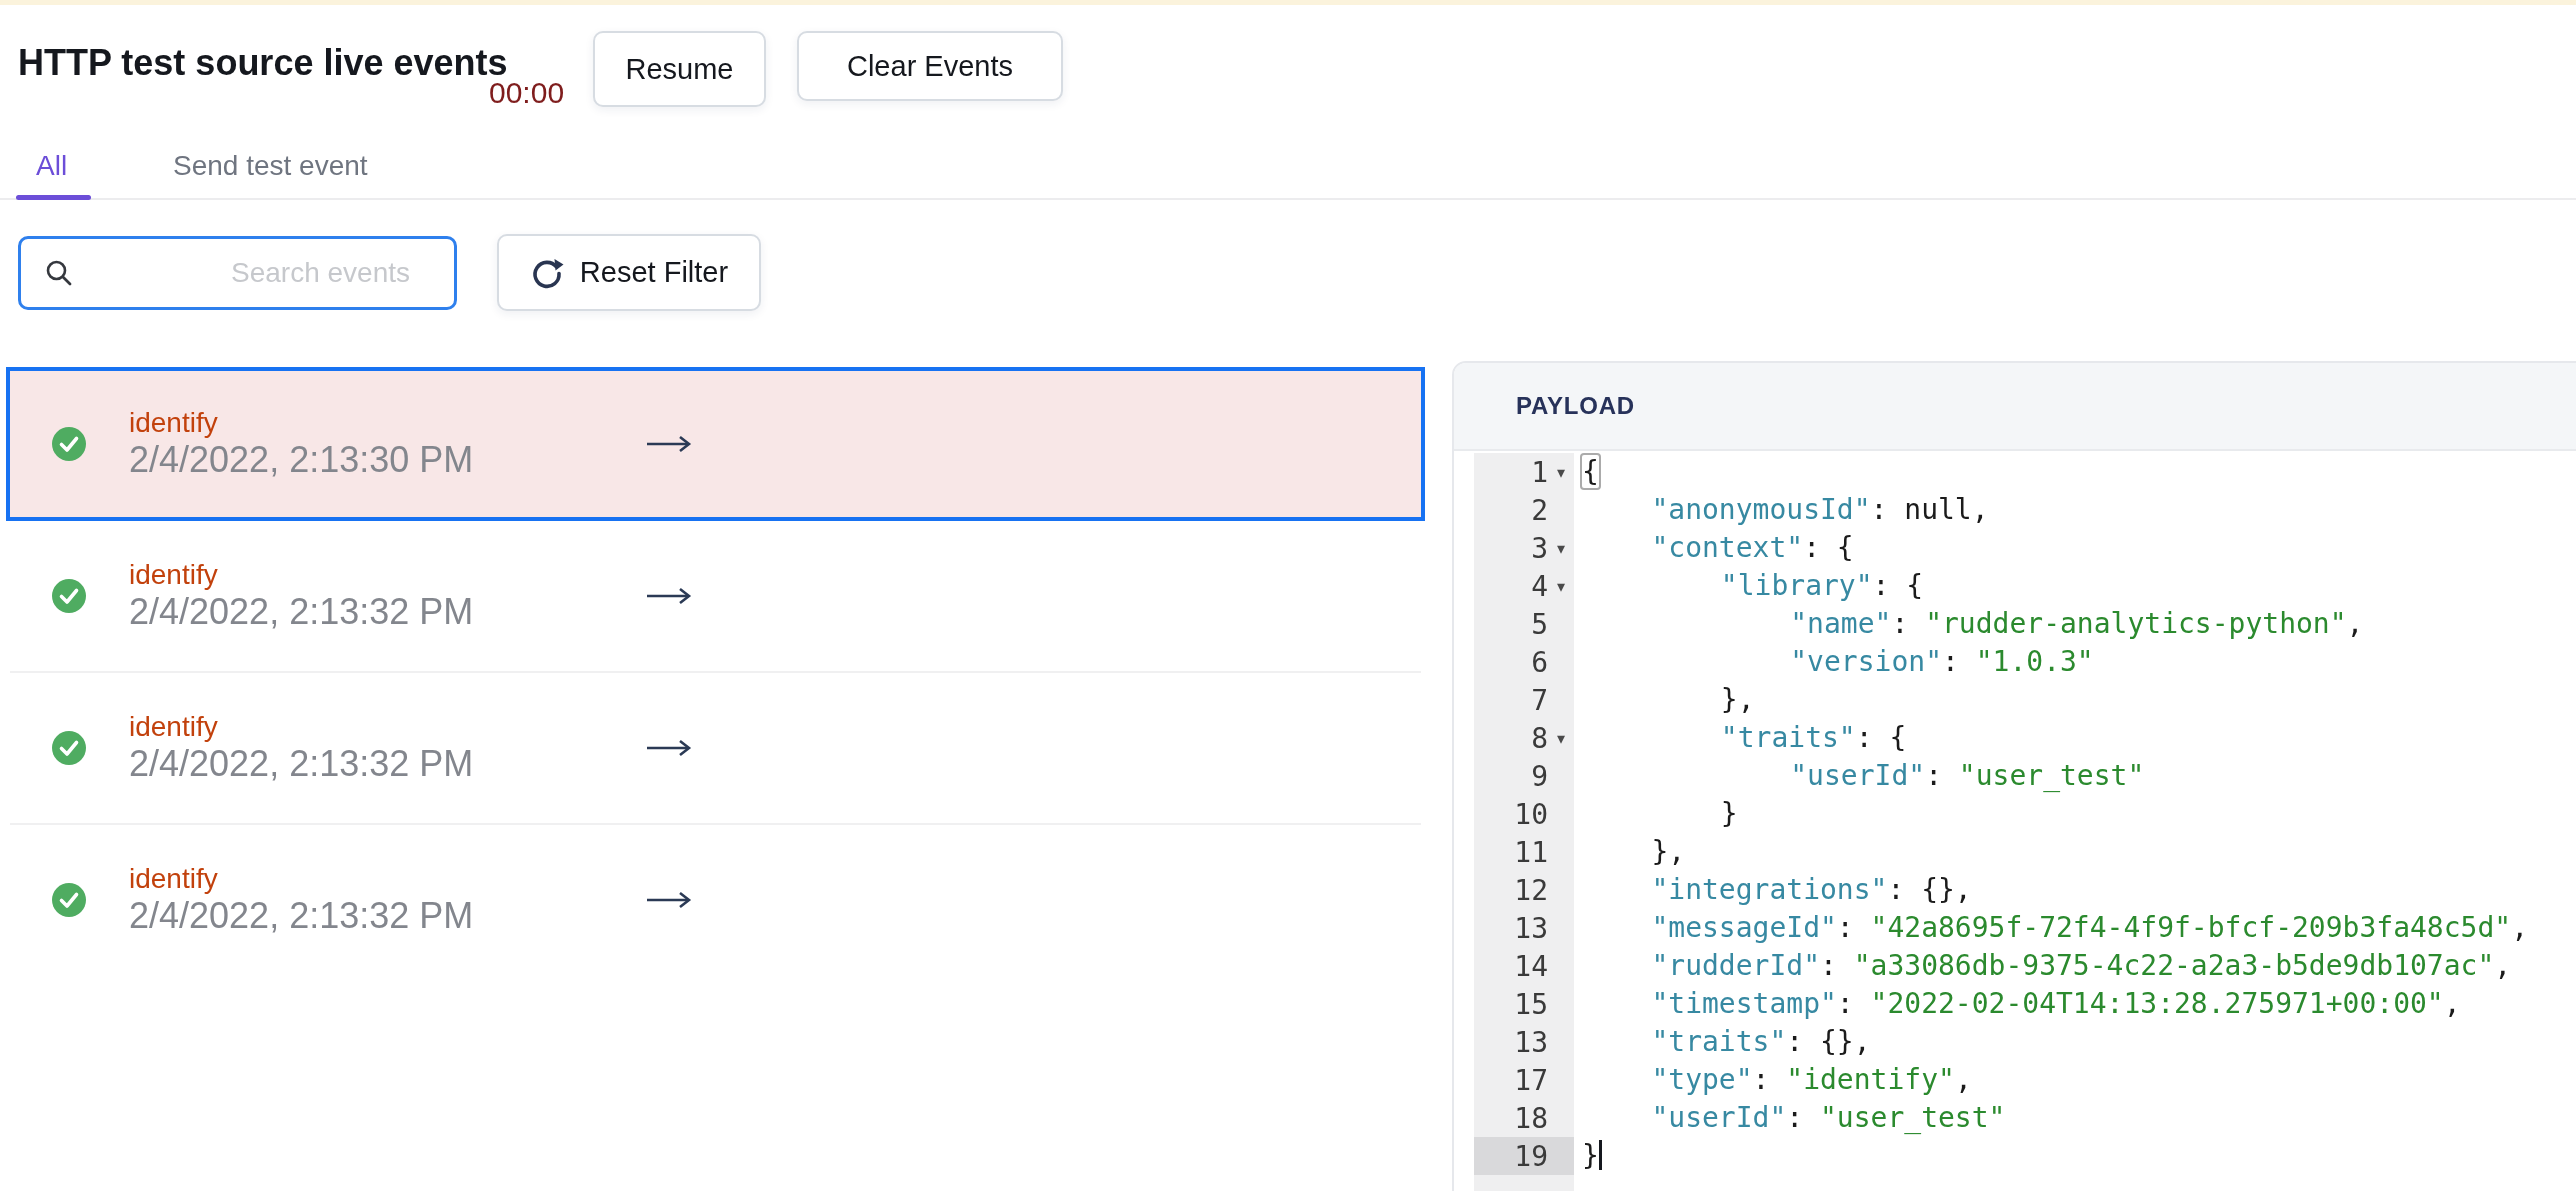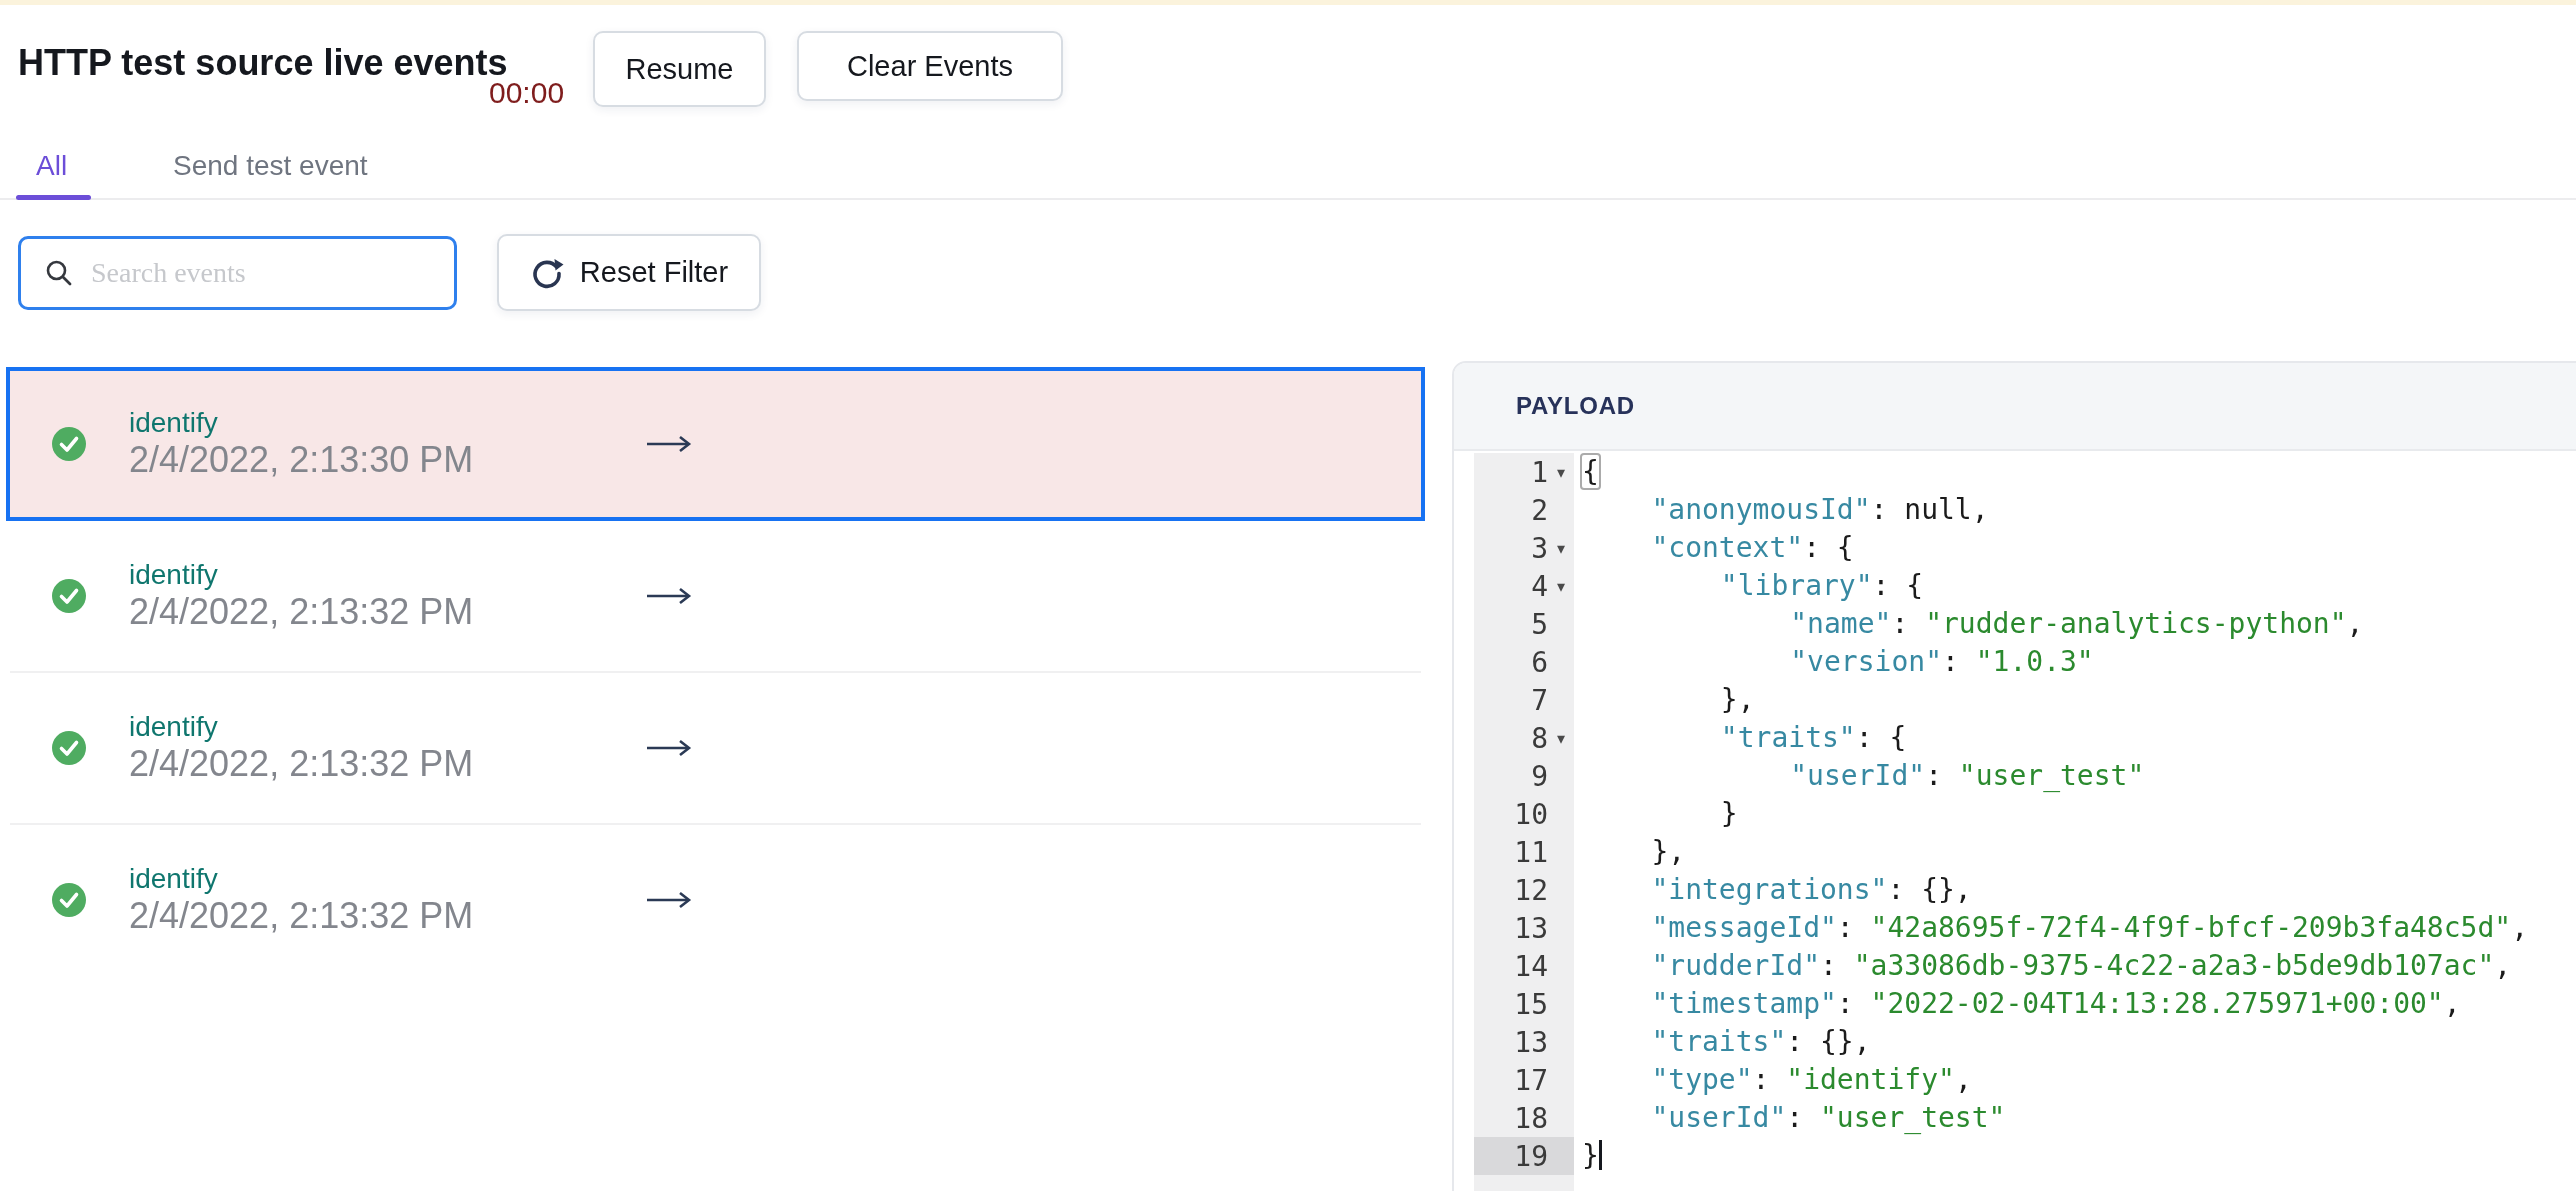--- a/index.html
+++ b/index.html
@@ -22,39 +22,39 @@
   .tab{position:absolute;top:150px;font-size:28px;cursor:pointer;}
   .tab-all{left:36px;color:#6C4ED8;}
   .tab-send{left:173px;color:#6F7580;}
   .tab-underline{position:absolute;left:16px;top:195px;width:75px;height:5px;background:#6C4ED8;border-radius:3px;}
 
   
   .search-box{position:absolute;left:18px;top:236px;width:439px;height:74px;
       border:3px solid #2F80ED;border-radius:10px;display:flex;align-items:center;background:#fff;box-sizing:border-box;}
   .search-box svg{margin-left:22px;flex:0 0 auto;}
   .search-box input{border:none;outline:none;font-size:28px;margin-left:14px;width:319px;
-      font-family:Liberation Serif, serif;color:#3A3F4A;background:transparent;}
+      font-family:Liberation Sans, sans-serif;color:#3A3F4A;background:transparent;text-align:right;}
   .search-box input::placeholder{color:#C6C8CC;}
   .btn-reset{left:497px;top:234px;width:264px;height:77px;gap:16px;}
 
   
   .etable{position:absolute;left:10px;top:367px;width:1411px;}
   .ehead{height:92px;background:#FAFAFB;position:relative;}
   .ehead .col{position:absolute;top:33px;font-size:23px;font-weight:700;color:#39455C;letter-spacing:0.5px;}
   .col-event{left:145px;}
   .col-error{left:846px;}
   .erow{position:relative;height:150px;background:#fff;cursor:pointer;}
   .erow.selected{height:146px;background:#F8E7E7;border:4px solid #1772F2;box-sizing:content-box;
       margin-left:-4px;margin-right:-4px;}
   .erow + .erow{border-top:2px solid #F0F0F1;}
   .erow.selected + .erow{border-top:none;}
   .badge{position:absolute;left:42px;top:50%;margin-top:-17px;width:34px;height:34px;border-radius:50%;
       background:#4FAC61;display:flex;align-items:center;justify-content:center;}
   .etexts{position:absolute;left:119px;top:50%;transform:translateY(-50%);}
-  .ename{font-size:28px;color:#0f766e;}
+  .ename{font-size:28px;color:#c2410c;}
   .etime{font-size:36px;color:#83868D;}
   .earrow{position:absolute;left:634px;top:50%;margin-top:-10px;}
 
   
   .payload{position:absolute;left:1452px;top:361px;width:1267px;height:908px;
       background:#fff;border:2px solid #E6E8EC;border-radius:14px;box-sizing:border-box;overflow:hidden;}
   .phead{height:86px;background:#F4F6F8;border-bottom:2px solid #E8EAED;display:flex;align-items:center;}
   .phead .ptitle{margin-left:62px;font-size:24px;font-weight:700;color:#27325A;letter-spacing:0.8px;}
   .editor{display:flex;align-items:stretch;height:818px;padding-top:2px;}
   .gutter{margin-left:20px;width:100px;background:#EFEFF0;flex:0 0 auto;}

